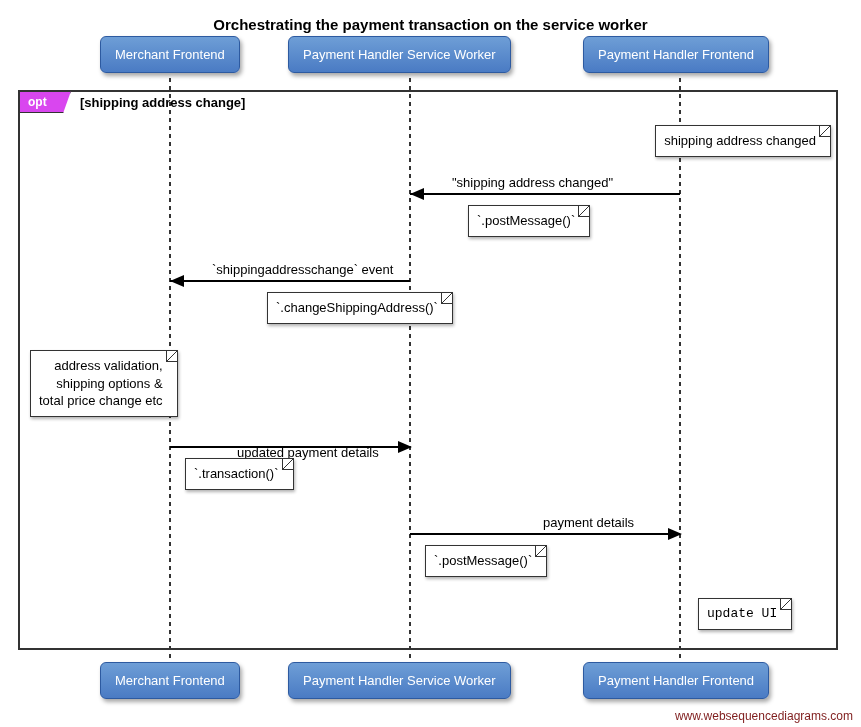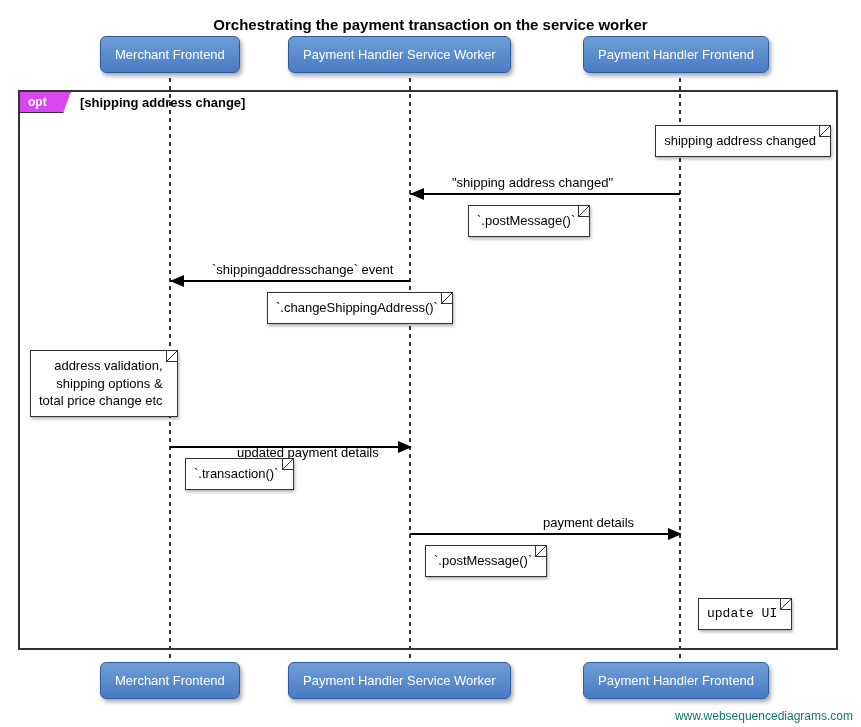--- a/index.html
+++ b/index.html
@@ -97,21 +97,21 @@
     font-size: 13px;
     background: #fff;
     padding: 0 2px;
     white-space: nowrap;
   }
   .watermark {
     position: absolute;
     right: 8px;
     bottom: 4px;
     font-size: 12px;
-    color: #0f766e;
+    color: #7f1d1d;
   }
 </style>
 </head>
 <body>
 
 <div class="title">Orchestrating the payment transaction on the service worker</div>
 
 <div class="participant" style="left:100px; top:36px;">Merchant Frontend</div>
 <div class="participant" style="left:288px; top:36px;">Payment Handler Service Worker</div>
 <div class="participant" style="left:583px; top:36px;">Payment Handler Frontend</div>

